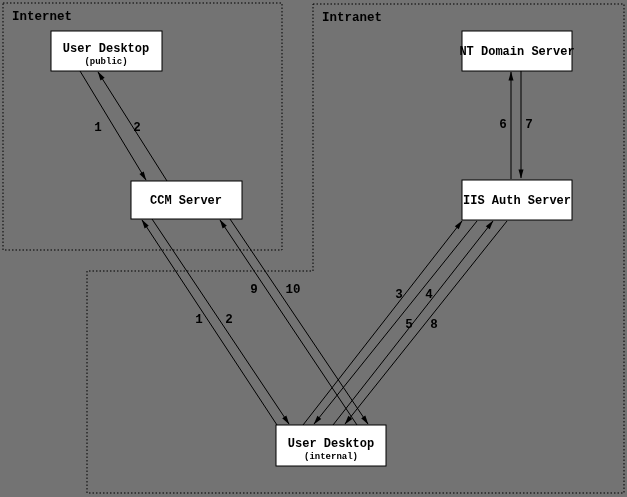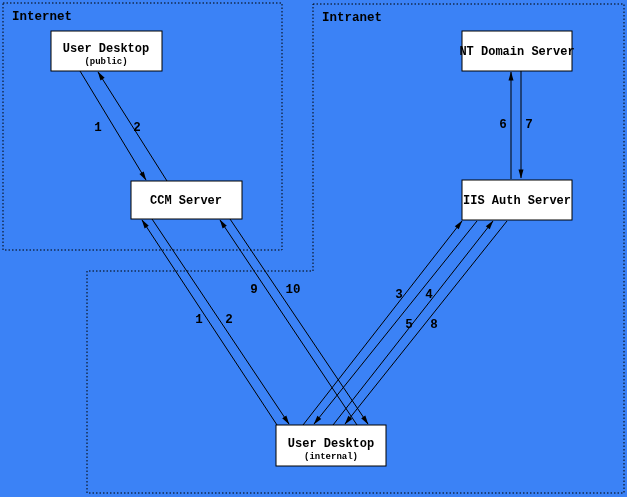--- a/index.html
+++ b/index.html
@@ -8,21 +8,21 @@
     background: #ffffff;
     width: 627px;
     height: 497px;
     overflow: hidden;
     font-family: "Liberation Mono", "DejaVu Sans Mono", monospace;
   }
   #stage {
     position: relative;
     width: 627px;
     height: 497px;
-    background: #3b82f6;
+    background: #737373;
   }
   svg text {
     font-family: "Liberation Mono", "DejaVu Sans Mono", monospace;
     font-weight: bold;
     fill: #000000;
   }
   .zone-label { font-size: 12.5px; }
   .node-title { font-size: 12px; }
   .node-subtitle { font-size: 9px; }
   .flow-label { font-size: 12.5px; }

